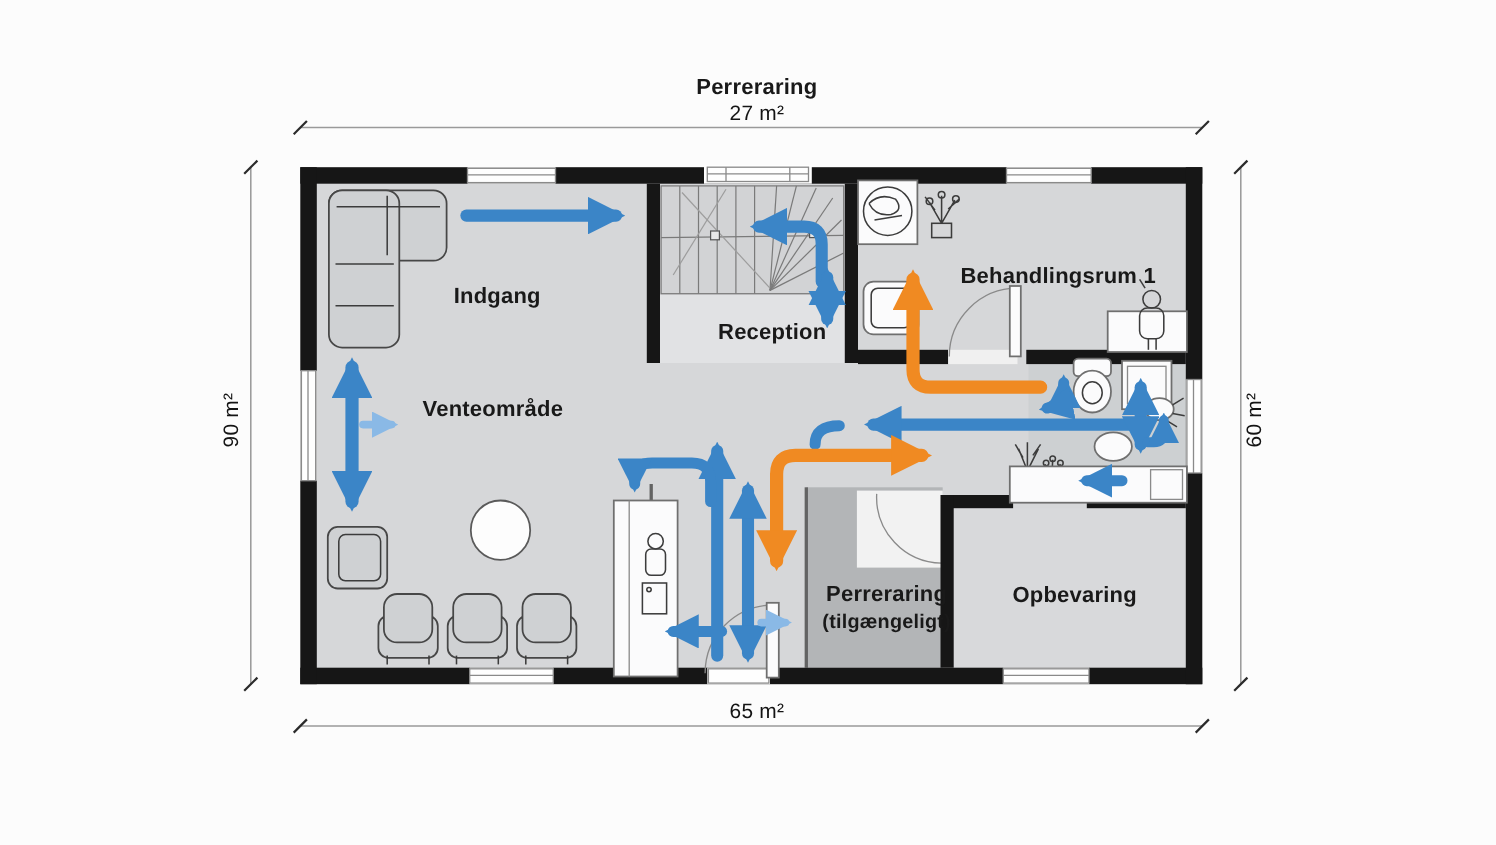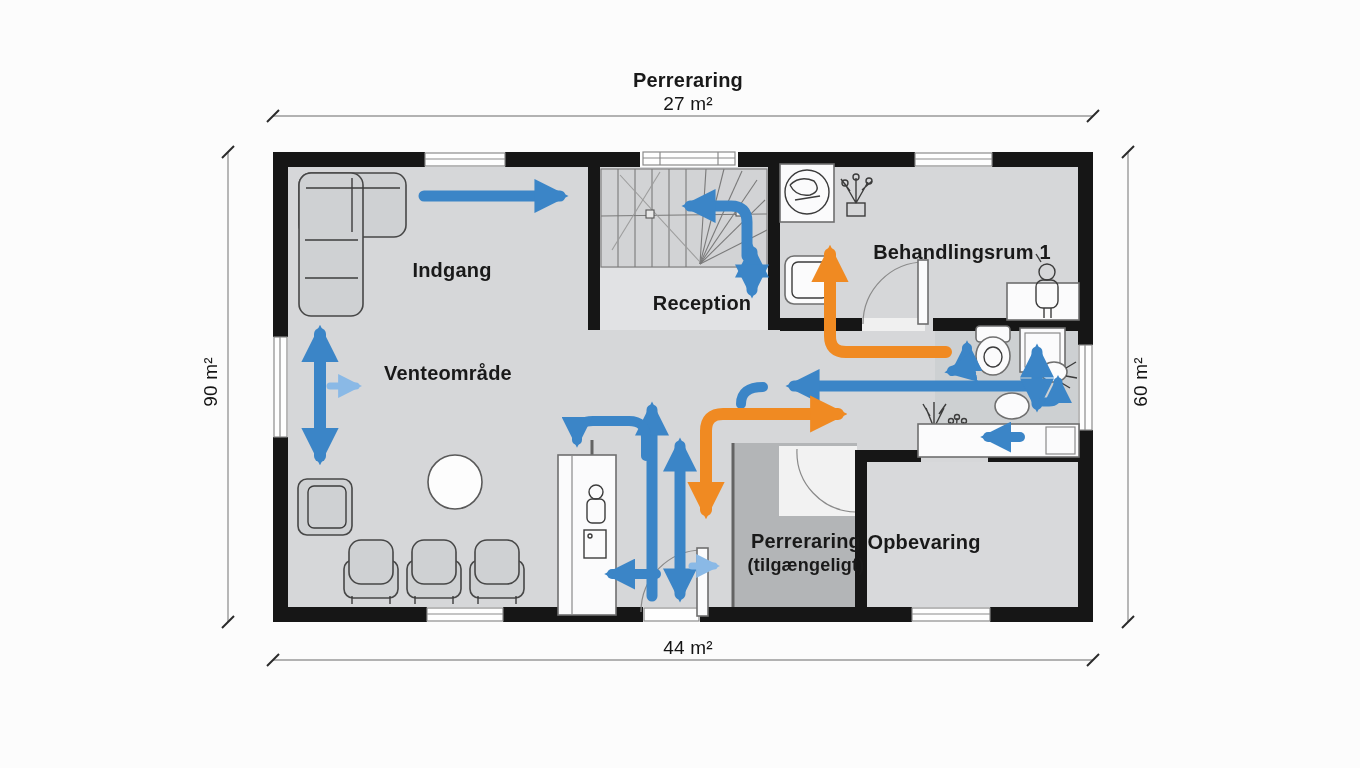--- a/index.html
+++ b/index.html
@@ -278,24 +278,24 @@
       <line x1="222" y1="158" x2="234" y2="146" class="tick"></line>
       <line x1="222" y1="628" x2="234" y2="616" class="tick"></line>
       <line x1="1128" y1="152" x2="1128" y2="622" class="dimline"></line>
       <line x1="1122" y1="158" x2="1134" y2="146" class="tick"></line>
       <line x1="1122" y1="628" x2="1134" y2="616" class="tick"></line>
     </g>
   </svg>
 
   <div class="label title" style="left:688px;top:80px;">Perreraring</div>
   <div class="label dim" style="left:688px;top:104px;">27 m²</div>
-  <div class="label dim" style="left:688px;top:648px;">44 m²</div>
+  <div class="label dim" style="left:688px;top:648px;">65 m²</div>
   <div class="label dim dim-rot" style="left:211px;top:382px;">90 m²</div>
   <div class="label dim dim-rot" style="left:1141px;top:382px;">60 m²</div>
 
   <div class="label room" style="left:452px;top:270px;">Indgang</div>
   <div class="label room" style="left:448px;top:373px;">Venteområde</div>
   <div class="label room" style="left:702px;top:303px;">Reception</div>
   <div class="label room" style="left:962px;top:252px;">Behandlingsrum 1</div>
   <div class="label room" style="left:806px;top:541px;">Perreraring</div>
   <div class="label room-sub" style="left:806px;top:565px;text-align:center;">(tilgængeligt)</div>
-  <div class="label room" style="left:924px;top:542px;">Opbevaring</div>
+  <div class="label room" style="left:977px;top:542px;">Opbevaring</div>
 </div>
 
 </body></html>

